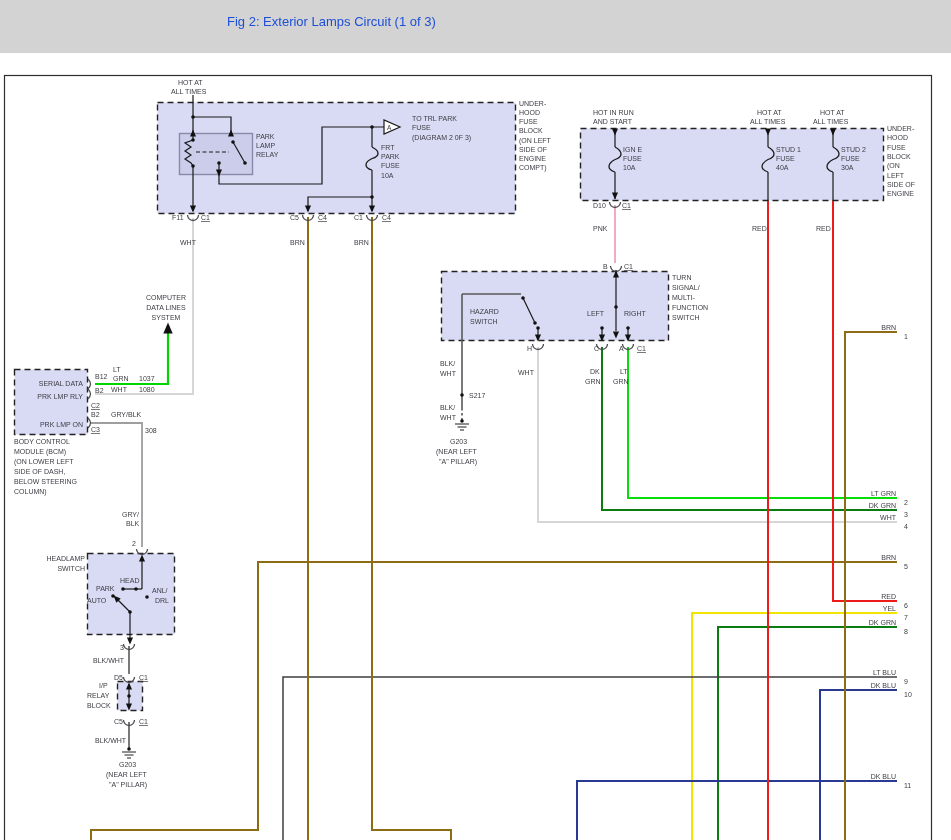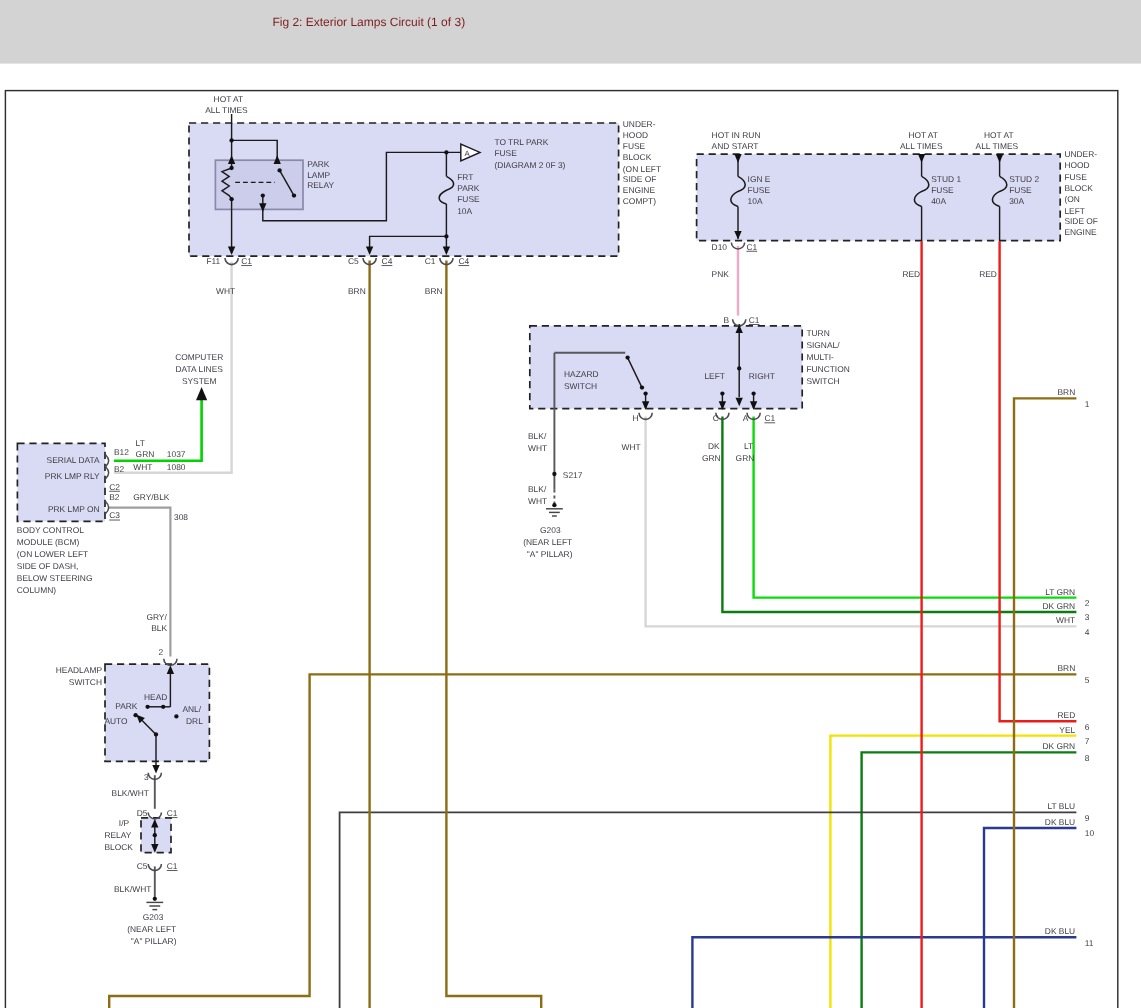--- a/index.html
+++ b/index.html
@@ -1,19 +1,19 @@
 <!DOCTYPE html>
 <html><head>
 <meta charset="utf-8">
 <style>
   html,body{margin:0;padding:0;background:#ffffff;}
   #stage{position:relative;width:951px;height:840px;overflow:hidden;background:#fff;
          font-family:"Liberation Sans",sans-serif;}
   #hdr{position:absolute;left:0;top:0;width:951px;height:53px;background:#d3d3d3;}
-  #hdr .t{position:absolute;left:227px;top:14px;font-size:10px;color:#7f1d1d;}
+  #hdr .t{position:absolute;left:227px;top:14px;font-size:13px;color:#1d4ed8;}
   svg{position:absolute;left:0;top:0;}
   text{font-family:"Liberation Sans",sans-serif;fill:#3c3c44;}
 </style>
 </head>
 <body>
 
 <div id="stage">
   <div id="hdr">
     <span class="t">Fig 2: Exterior Lamps Circuit (1 of 3)</span>
   </div>

